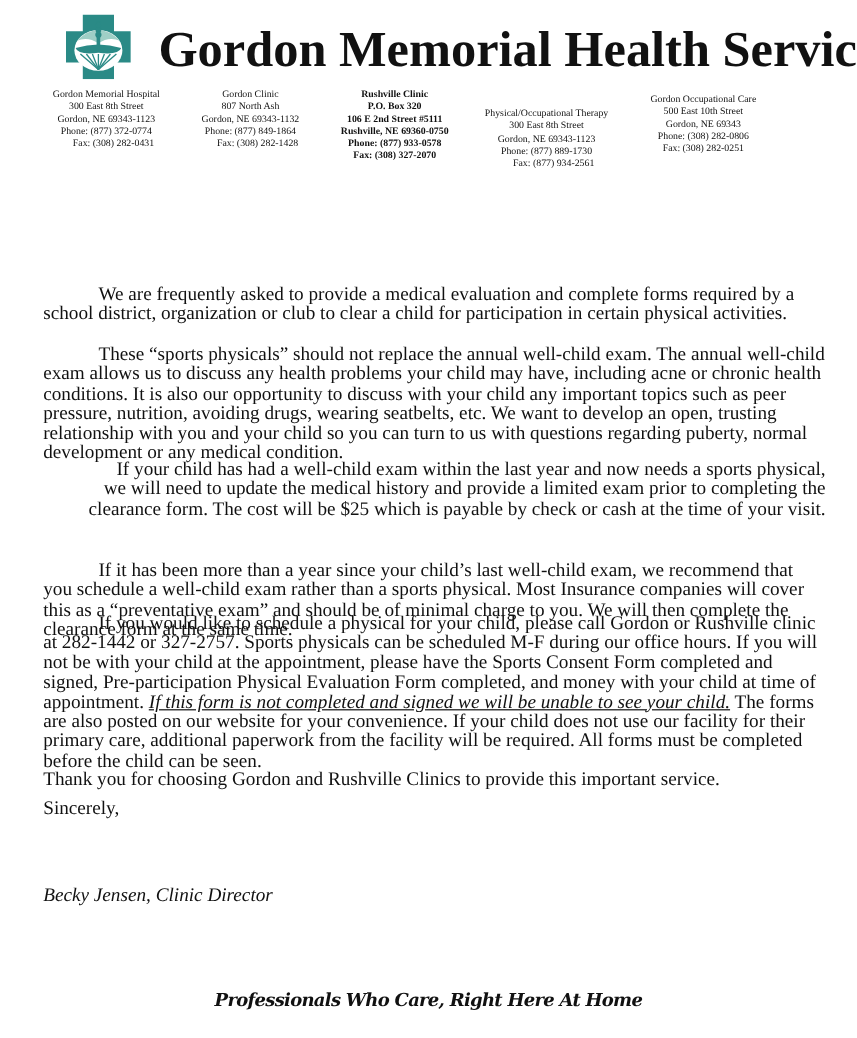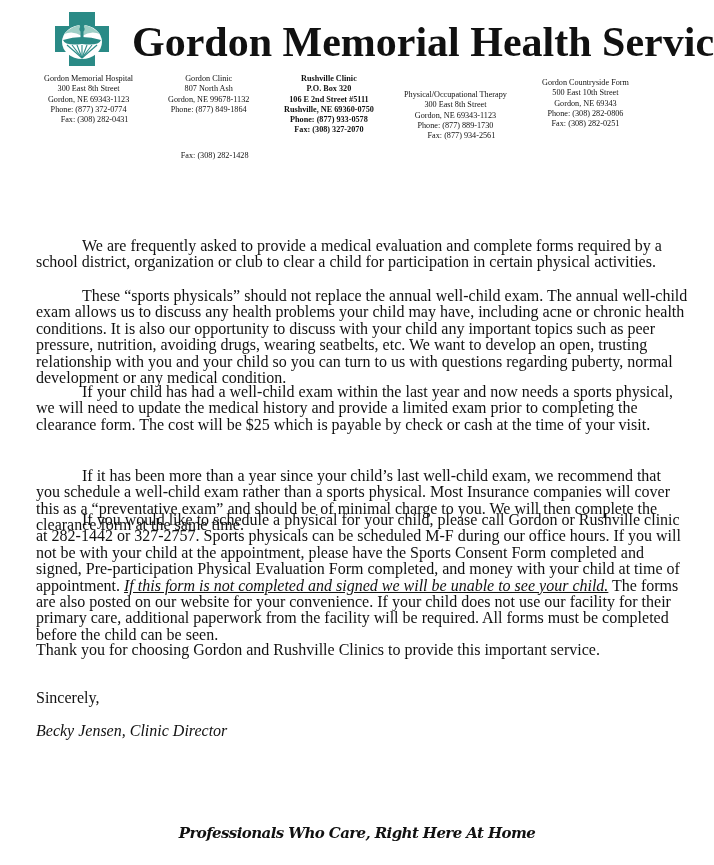--- a/index.html
+++ b/index.html
@@ -6,21 +6,21 @@
   body { width: 714px; height: 865px; position: relative; overflow: hidden;
          font-family: "Liberation Serif", serif; color: #111; }
   .logo { position: absolute; left: 55px; top: 12px; width: 54px; height: 54px; }
   .title { position: absolute; left: 132px; top: 18px; font-size: 42px; font-weight: bold;
            letter-spacing: 0px; white-space: nowrap; }
   .loc { position: absolute; top: 74px; font-size: 8.2px; line-height: 10.3px; text-align: center; white-space: nowrap; }
   .loc div { display: block; }
   .para { position: absolute; left: 36px; width: 652px; margin: 0; font-size: 16px; line-height: 16.4px; text-align: left; }
   .indent { text-indent: 46px; }
   .emph { font-style: italic; text-decoration: underline; }
-  .sig { font-style: italic; }
+  .sig { font-style: italic; margin-top: 16px; }
   .tagline { position: absolute; left: 0; width: 714px; top: 824px; text-align: center;
              font-size: 15px; font-style: italic; font-weight: bold; letter-spacing: -0.6px;
              font-family: "DejaVu Serif", serif; }
 </style>
 </head>
 <body>
 
 <div class="logo">
   <svg width="54" height="54" viewBox="0 0 54 54">
     <path d="M14 0 H40 V14 H54 V40 H40 V54 H14 V40 H0 V14 H14 Z" fill="#2a8a86"></path>
@@ -47,49 +47,49 @@
 <div class="loc" style="left:44px;">
   <div>Gordon Memorial Hospital</div>
   <div>300 East 8th Street</div>
   <div>Gordon, NE 69343-1123</div>
   <div>Phone: (877) 372-0774</div>
   <div style="padding-left:12px;">Fax: (308) 282-0431</div>
 </div>
 <div class="loc" style="left:168px;">
   <div>Gordon Clinic</div>
   <div>807 North Ash</div>
-  <div>Gordon, NE 99678-1132</div>
+  <div>Gordon, NE 69343-1132</div>
   <div>Phone: (877) 849-1864</div>
-  <div style="padding-left:12px;margin-top:36px;">Fax: (308) 282-1428</div>
+  <div style="padding-left:12px;">Fax: (308) 282-1428</div>
 </div>
 <div class="loc" style="left:284px;font-weight:bold;">
   <div>Rushville Clinic</div>
   <div>P.O. Box 320</div>
   <div>106 E 2nd Street #5111</div>
   <div>Rushville, NE 69360-0750</div>
   <div>Phone: (877) 933-0578</div>
   <div>Fax: (308) 327-2070</div>
 </div>
 <div class="loc" style="left:404px; top:90px;">
   <div>Physical/Occupational Therapy</div>
   <div>300 East 8th Street</div>
   <div>Gordon, NE 69343-1123</div>
   <div>Phone: (877) 889-1730</div>
   <div style="padding-left:12px;">Fax: (877) 934-2561</div>
 </div>
 <div class="loc" style="left:542px; top:78px;">
-  <div>Gordon Countryside Form</div>
+  <div>Gordon Occupational Care</div>
   <div>500 East 10th Street</div>
   <div>Gordon, NE 69343</div>
   <div>Phone: (308) 282-0806</div>
   <div>Fax: (308) 282-0251</div>
 </div>
 
 <p class="para indent" style="top:238px;">We are frequently asked to provide a medical evaluation and complete forms required by a school district, organization or club to clear a child for participation in certain physical activities.</p>
 <p class="para indent" style="top:288px;">These “sports physicals” should not replace the annual well-child exam.  The annual well-child exam allows us to discuss any health problems your child may have, including acne or chronic health conditions.  It is also our opportunity to discuss with your child any important topics such as peer pressure, nutrition, avoiding drugs, wearing seatbelts, etc.  We want to develop an open, trusting relationship with you and your child so you can turn to us with questions regarding puberty, normal development or any medical condition.</p>
-<p class="para indent" style="top:384px;">If your child has had a well-child exam within the last year and now needs a sports physical, we will need to update the medical history and provide a limited exam prior to completing the clearance form.  The cost will be $25 which is payable by check or cash at the time of your visit.</p>
+<p class="para indent" style="top:384px;text-align:right;">If your child has had a well-child exam within the last year and now needs a sports physical, we will need to update the medical history and provide a limited exam prior to completing the clearance form.  The cost will be $25 which is payable by check or cash at the time of your visit.</p>
 <p class="para indent" style="top:468px;">If it has been more than a year since your child’s last well-child exam, we recommend that you schedule a well-child exam rather than a sports physical.  Most Insurance companies will cover this as a “preventative exam” and should be of minimal charge to you.  We will then complete the clearance form at the same time.</p>
 <p class="para indent" style="top:512px;"><span>If you would like to schedule a physical for your child, please call Gordon or Rushville clinic at 282-1442 or 327-2757.  Sports physicals can be scheduled M-F during our office hours.  If you will not be with your child at the appointment, please have the Sports Consent Form completed and signed, Pre-participation Physical Evaluation Form completed, and money with your child at time of appointment.  </span><span class="emph">If this form is not completed and signed we will be unable to see your child.</span><span> The forms are also posted on our website for your convenience.  If your child does not use our facility for their primary care, additional paperwork from the facility will be required.  All forms must be completed before the child can be seen.</span></p>
 <p class="para" style="top:642px;">Thank you for choosing Gordon and Rushville Clinics to provide this important service.</p>
-<p class="para" style="top:690px;">Sincerely,</p>
+<p class="para" style="top:666px;">Sincerely,</p>
 <p class="para sig" style="top:723px;">Becky Jensen, Clinic Director</p>
 
 <div class="tagline">Professionals Who Care, Right Here At Home</div>
 
 </body></html>

